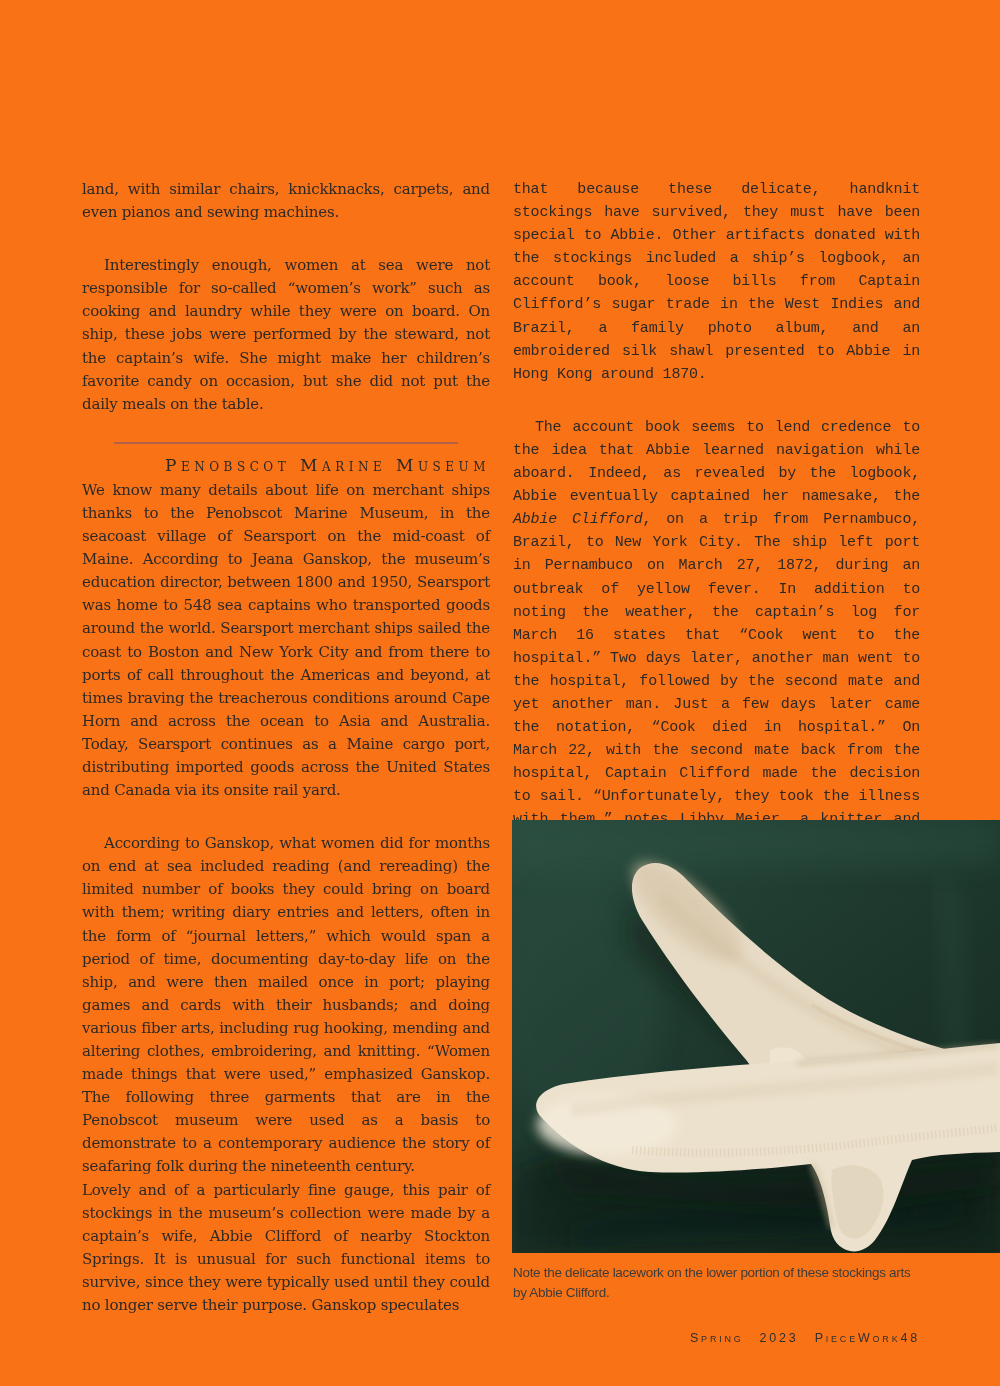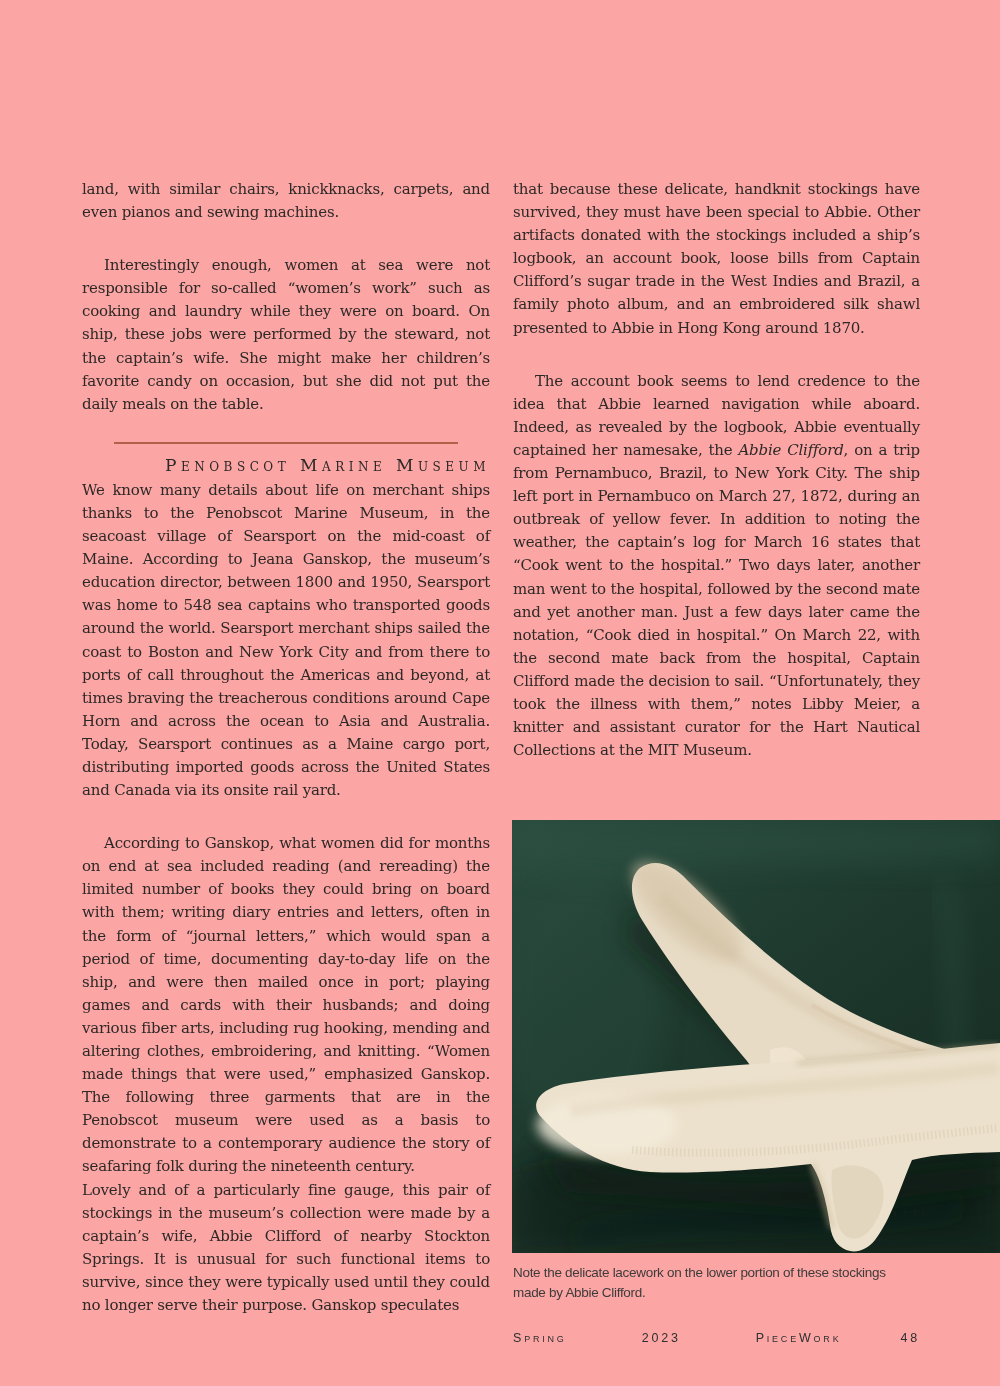--- a/index.html
+++ b/index.html
@@ -1,34 +1,34 @@
 <!DOCTYPE html>
 <html><head>
 <meta charset="utf-8">
 <style>
   html, body { margin: 0; padding: 0; background: #ffffff; }
   .page {
     position: relative;
     width: 1000px;
     height: 1386px;
-    background: #fca5a5;
+    background: #f97316;
     font-family: "DejaVu Serif", serif;
     color: #2d2926;
     overflow: hidden;
   }
   .col {
     position: absolute;
     top: 178px;
     font-size: 15px;
     line-height: 23.1px;
     text-align: justify;
     letter-spacing: -0.2px;
   }
   .col-left  { left: 82px;  width: 408px; }
-  .col-right { left: 513px; width: 407px; }
+  .col-right { left: 513px; width: 407px; font-family: Liberation Mono, monospace; }
   .col p { margin: 0; }
   .col p.indent { text-indent: 22px; margin-top: 30px; }
   .section-head { margin-top: 26px; margin-bottom: 3px; }
   .rule {
     height: 2px;
     width: 344px;
     margin: 0 auto 10px auto;
   }
   .heading {
     text-align: right;
@@ -59,21 +59,21 @@
     letter-spacing: -0.3px;
     color: #3c3c3a;
     text-align: left;
   }
   .footer {
     position: absolute;
     left: 513px;
     top: 1331px;
     width: 407px;
     display: flex;
-    justify-content: space-between;
+    justify-content: flex-end;
     align-items: baseline;
     font-family: "Liberation Sans", sans-serif;
     font-variant: small-caps;
     font-size: 12.5px;
     letter-spacing: 2.8px;
     color: #2f2f2f;
   }
   .footer .season    { margin-right: 16px; }
   .footer .year      { margin-right: 16px; }
   .footer .magazine  { }
@@ -147,21 +147,21 @@
       <path d="M60 290 C 150 278 250 270 350 262 C 400 258 450 252 486 248" stroke="#cdb998" stroke-width="14" fill="none" opacity="0.5" stroke-dasharray="2 3" filter="url(#b3)"></path>
       <path d="M120 330 C 200 336 280 332 360 322 C 400 317 450 312 486 308" stroke="#d9c9ad" stroke-width="8" fill="none" opacity="0.5" stroke-dasharray="1.5 2.5"></path>
 
       <path d="M320 350 C 335 342 355 344 366 356 C 376 370 372 392 358 410 C 346 424 330 420 326 404 C 322 386 318 366 320 350 Z" fill="#e2d5bd" opacity="0.9"></path>
       <path d="M300 344 C 308 362 314 386 320 408" stroke="#c9b694" stroke-width="5" fill="none" opacity="0.6" filter="url(#b3)"></path>
 
       <path d="M285 243 C 350 238 420 231 486 225" stroke="#b9a684" stroke-width="4" fill="none" opacity="0.5" filter="url(#b3)"></path>
     </svg>
   </figure>
 
-  <figcaption class="caption">Note the delicate lacework on the lower portion of these stockings made by Abbie Clifford.</figcaption>
+  <figcaption class="caption">Note the delicate lacework on the lower portion of these stockings arts by Abbie Clifford.</figcaption>
 
   <div class="footer">
     <span class="season">Spring</span>
     <span class="year">2023</span>
     <span class="magazine">PieceWork</span>
     <span class="pagenum">48</span>
   </div>
 
 </div>
 

